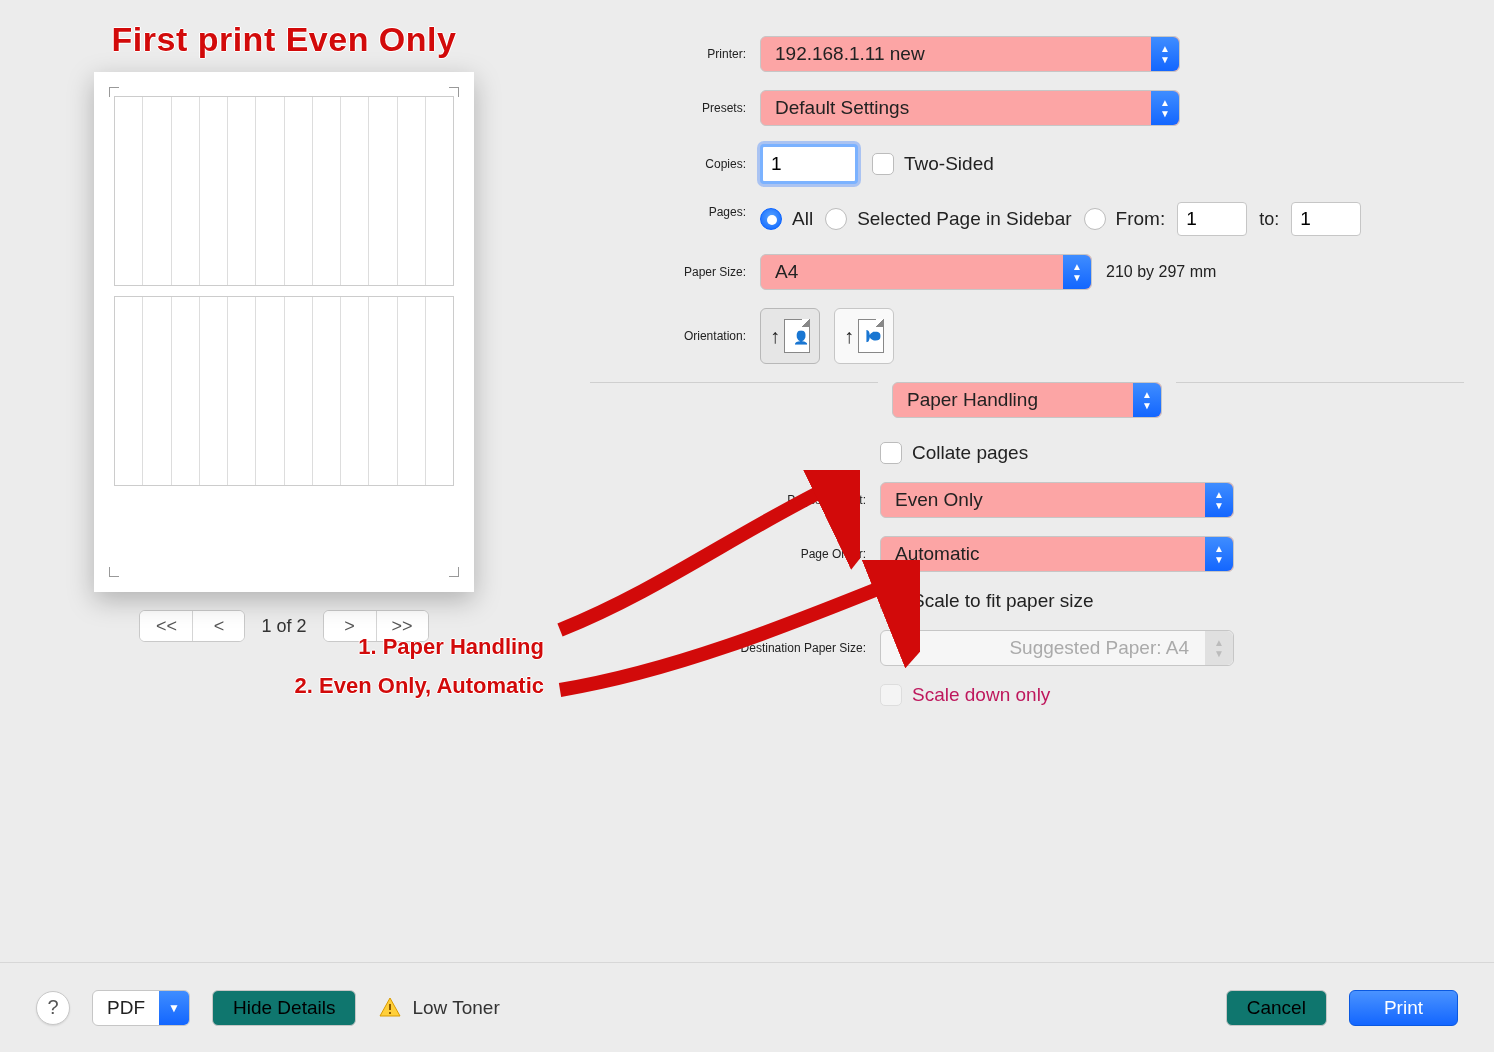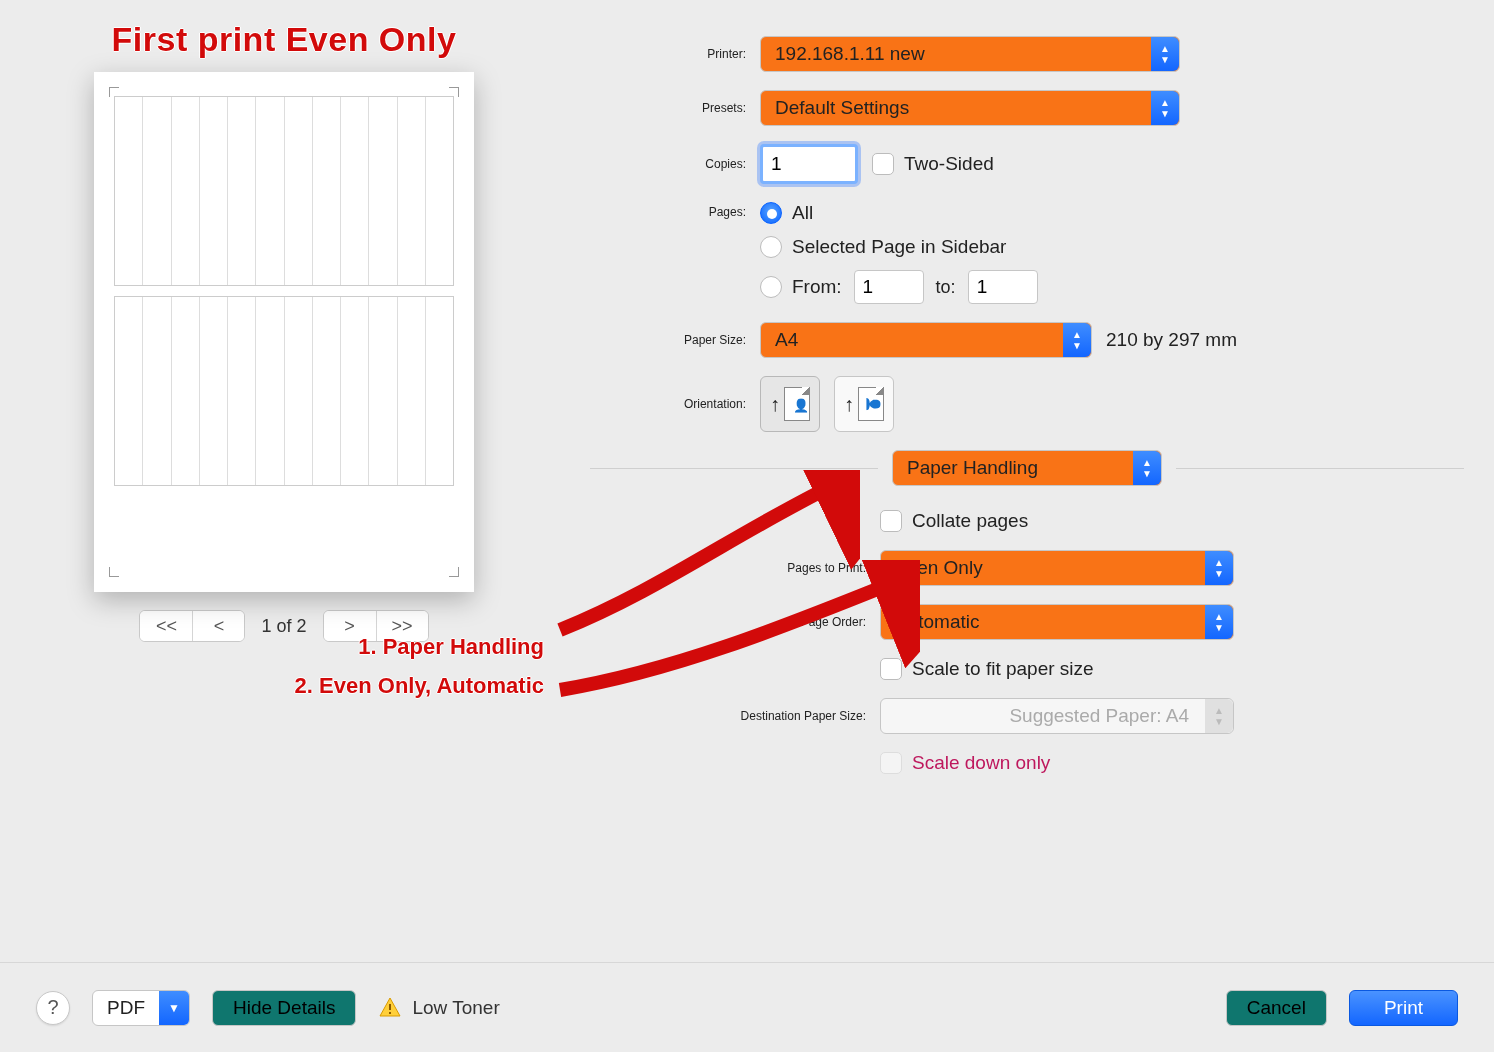--- a/index.html
+++ b/index.html
@@ -40,21 +40,21 @@
     text-shadow:0 1px 0 #fff, 0 -1px 0 #fff, 1px 0 0 #fff, -1px 0 0 #fff;
     line-height:1.75;
   }
   
   .right { flex:1; padding-top:6px; }
   .row { display:flex; align-items:center; margin-bottom:18px; }
   .row .lbl { width:170px; text-align:right; padding-right:14px; font-size:12px; color:#222; }
   .row .ctl { flex:1; display:flex; align-items:center; gap:14px; }
   .mac-select {
     position:relative; display:inline-flex; align-items:center;
-    background:#f97316; border:1px solid #c6c6c6; border-radius:6px;
+    background:#fca5a5; border:1px solid #c6c6c6; border-radius:6px;
     height:36px; min-width:420px; padding:0 44px 0 14px; font-size:19px; color:#222;
     cursor:pointer;
   }
   .mac-select.small { min-width:332px; }
   .mac-select.xsmall { min-width:270px; }
   .mac-select .stepper {
     position:absolute; right:0; top:0; bottom:0; width:28px;
     background:linear-gradient(#3f8dff,#1366ff); border-radius:0 6px 6px 0;
     display:flex; flex-direction:column; align-items:center; justify-content:center; color:#fff; font-size:10px;
   }
@@ -66,33 +66,33 @@
   }
   .num-input.plain { border:1px solid #c6c6c6; box-shadow:none; width:70px; height:34px; }
   .checkbox { display:inline-flex; align-items:center; gap:10px; font-size:19px; }
   .checkbox .box { width:22px; height:22px; background:#fff; border:1px solid #bcbcbc; border-radius:5px; }
   .checkbox.disabled { color:#be185d; }
   .checkbox.disabled .box { background:#f4f4f4; border-color:#ddd; }
   .radio { display:inline-flex; align-items:center; gap:10px; font-size:19px; }
   .radio .dot { width:22px; height:22px; border-radius:50%; background:#fff; border:1px solid #bcbcbc; position:relative; }
   .radio.checked .dot { background:radial-gradient(circle at 50% 40%, #57a3ff, #0a63ff); border-color:#0a63ff; }
   .radio.checked .dot::after { content:''; position:absolute; top:6px; left:6px; width:10px; height:10px; background:#fff; border-radius:50%; }
-  .radiogroup { display:flex; flex-direction:column; gap:12px;justify-content:space-between; }
+  .radiogroup { display:flex; flex-direction:row; gap:12px;justify-content:space-between; }
   .radiogroup .fromline { display:flex; align-items:center; gap:12px; }
   .orient-btn {
     width:60px; height:56px; background:#f9f9f9; border:1px solid #c6c6c6; border-radius:6px;
     display:inline-flex; align-items:center; justify-content:center; cursor:pointer; gap:4px;
   }
   .orient-btn.selected { background:#e6e6e6; border-color:#b8b8b8; }
   .pageicon { width:26px; height:34px; background:#fff; border:1px solid #888; position:relative; }
   .pageicon .fold { position:absolute; top:-1px; right:-1px; width:8px; height:8px; background:linear-gradient(135deg,#fff 50%, #888 50%); }
-  .hr-section { display:flex; align-items:center; gap:14px; margin:12px 0 24px 0; }
+  .hr-section { display:flex; align-items:flex-start; gap:14px; margin:12px 0 24px 0; }
   .hr-section .line { flex:1; height:1px; background:#cfcfcf; }
   .formblock .row .lbl { width:290px; }
-  .dim { color:#222; font-size:19px; }
+  .dim { color:#222; font-size:16px; }
   
   .bottombar {
     position:absolute; left:0; right:0; bottom:0; height:90px;
     background:#ececec; border-top:1.5px solid #d7d7d7;
     display:flex; align-items:center; padding:0 36px; gap:22px;
   }
   .helpbtn { width:34px; height:34px; border-radius:50%; background:#fff; border:1px solid #c8c8c8; box-shadow:0 1px 2px rgba(0,0,0,0.1); font-size:20px; color:#555; display:flex; align-items:center; justify-content:center; cursor:pointer; }
   .pdfbtn { display:inline-flex; align-items:center; background:#fff; border:1px solid #c6c6c6; border-radius:6px; height:36px; overflow:hidden; cursor:pointer; }
   .pdfbtn .txt { padding:0 14px; font-size:19px; }
   .pdfbtn .arrow { width:30px; height:100%; background:linear-gradient(#3f8dff,#1366ff); display:flex; align-items:center; justify-content:center; color:#fff; font-size:12px; }

